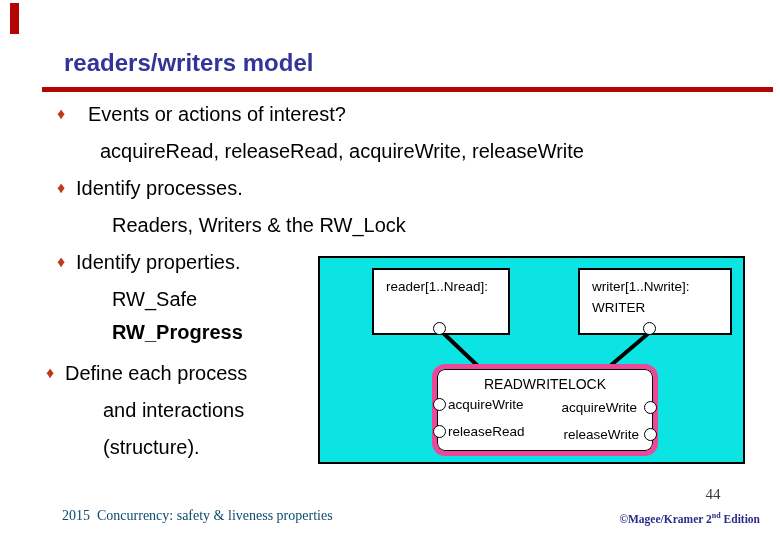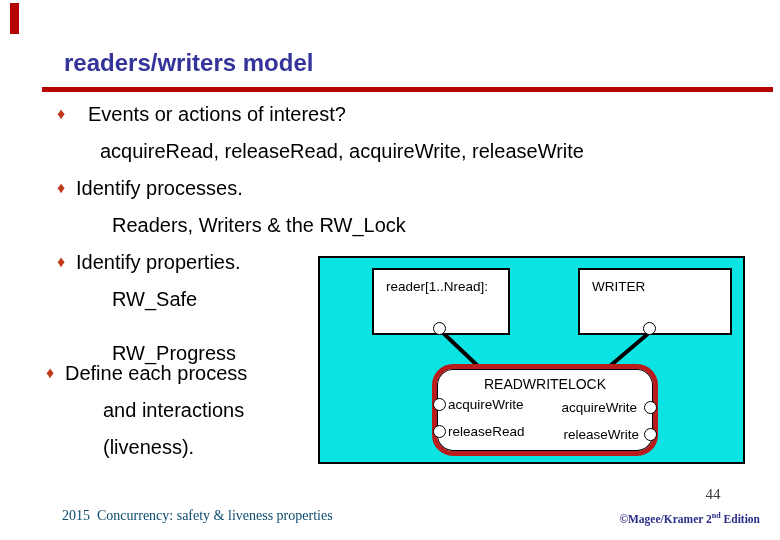--- a/index.html
+++ b/index.html
@@ -12,21 +12,21 @@
     position:absolute;left:64px;top:49px;font-size:24px;font-weight:bold;color:#333399;
     letter-spacing:0px;white-space:nowrap;
   }
   .title-rule{position:absolute;left:42px;top:87px;width:731px;height:5px;background:#b40404;}
 
   .line{position:absolute;font-size:20px;white-space:nowrap;color:#000;}
   .diamond{color:#c0391b;font-size:16px;display:inline-block;position:relative;top:-2px;}
   .dw31{width:31px;} .dw19{width:19px;}
   .l1{left:57px;top:103px;} .l2{left:100px;top:140px;} .l3{left:57px;top:177px;}
   .l4{left:112px;top:214px;} .l5{left:57px;top:251px;} .l6{left:112px;top:288px;}
-  .l7{left:112px;top:342px;} .l8{left:46px;top:362px;} .l9{left:103px;top:399px;}
+  .l7{left:112px;top:321px;font-weight:bold;} .l8{left:46px;top:362px;} .l9{left:103px;top:399px;}
   .l10{left:103px;top:436px;}
 
   
   .diagram{
     position:absolute;left:318px;top:256px;width:423px;height:204px;
     background:#0ce4e4;border:2px solid #000;
   }
   .diagram svg.wires{position:absolute;left:0;top:0;pointer-events:none;}
   .proc-box{
     position:absolute;top:10px;height:56px;background:#fff;border:2px solid #000;
@@ -38,21 +38,21 @@
     position:absolute;width:13px;height:13px;background:#fff;border:1.5px solid #000;
     border-radius:50%;box-sizing:border-box;
   }
   .reader-port{left:113px;top:64px;}
   .writer-port{left:323px;top:64px;}
   .group-label{
     position:absolute;left:10px;top:116px;font-size:17px;font-weight:bold;line-height:22px;
   }
   .lock-box{
     position:absolute;left:112px;top:106px;width:216px;height:82px;
-    background:#fff;border:5px solid #b91c1c;border-radius:21px;
+    background:#fff;border:5px solid #ec4899;border-radius:13px;
     box-shadow:inset 0 0 0 1px #000;
   }
   .lock-title{position:absolute;left:0;right:0;top:7px;text-align:center;font-size:14px;}
   .lock-label{position:absolute;font-size:13.5px;white-space:nowrap;}
   .ll-ar{left:11px;top:28px;} .ll-rr{left:11px;top:55px;}
   .ll-aw{right:16px;top:31px;} .ll-rw{right:14px;top:58px;}
   .lock-port{position:absolute;}
   .lp-ar{left:-4px;top:29px;} .lp-rr{left:-4px;top:56px;}
   .lp-aw{right:-4px;top:32px;} .lp-rw{right:-4px;top:59px;}
 
@@ -83,32 +83,33 @@
 
   <div class="line l1"><span class="diamond dw31">♦</span><span>Events or actions of interest?</span></div>
   <div class="line l2"><span>acquireRead, releaseRead, acquireWrite, releaseWrite</span></div>
   <div class="line l3"><span class="diamond dw19">♦</span><span>Identify processes.</span></div>
   <div class="line l4"><span>Readers, Writers &amp; the RW_Lock</span></div>
   <div class="line l5"><span class="diamond dw19">♦</span><span>Identify properties.</span></div>
   <div class="line l6"><span>RW_Safe</span></div>
   <div class="line l7"><span>RW_Progress</span></div>
   <div class="line l8"><span class="diamond dw19">♦</span><span>Define each process</span></div>
   <div class="line l9"><span>and interactions</span></div>
-  <div class="line l10"><span>(liveness).</span></div>
+  <div class="line l10"><span>(structure).</span></div>
 
   <div class="diagram">
     <svg class="wires" width="423" height="204" viewBox="0 0 423 204">
       <line x1="120" y1="72" x2="160" y2="110" stroke="#000" stroke-width="4"></line>
       <line x1="330" y1="74" x2="290" y2="108" stroke="#000" stroke-width="4"></line>
     </svg>
 
     <div class="proc-box reader-box">
       <div>reader[1..Nread]:</div>
     </div>
     <div class="proc-box writer-box">
+      <div>writer[1..Nwrite]:</div>
       <div>WRITER</div>
     </div>
     <div class="port reader-port"></div>
     <div class="port writer-port"></div>
 
 
     <div class="lock-box">
       <div class="lock-title">READWRITELOCK</div>
       <div class="port lock-port lp-ar"></div>
       <div class="lock-label ll-ar">acquireWrite</div>

